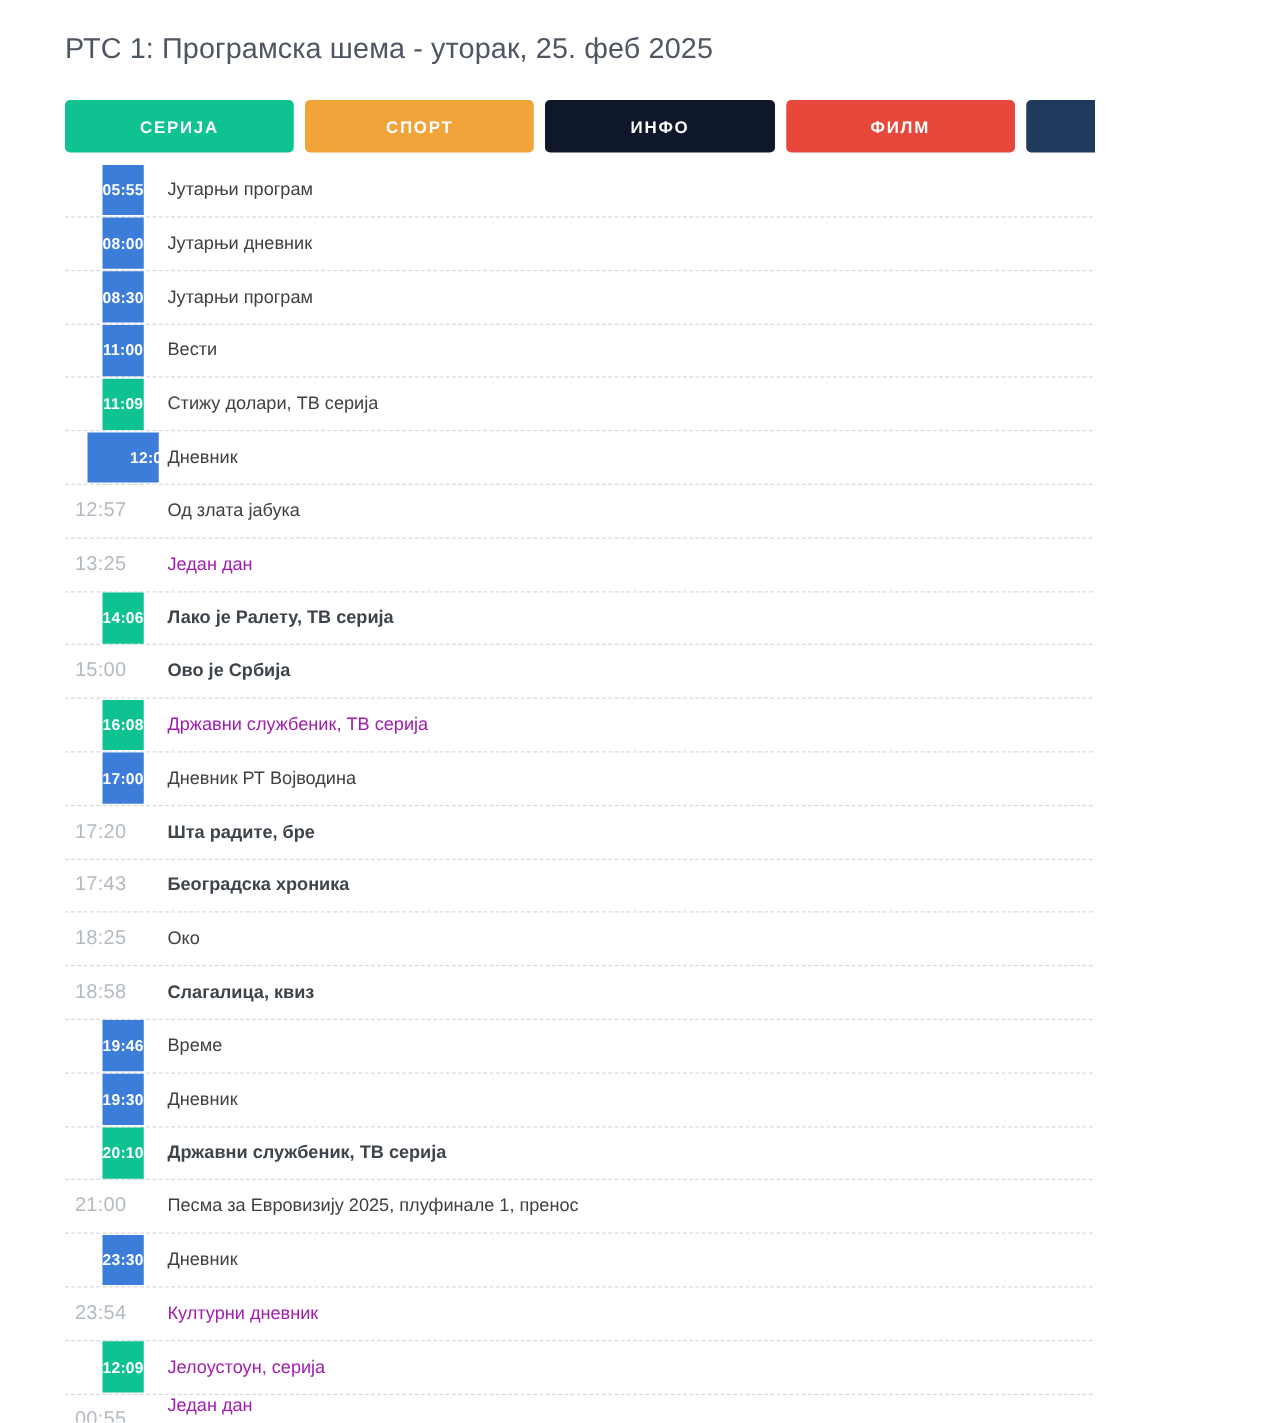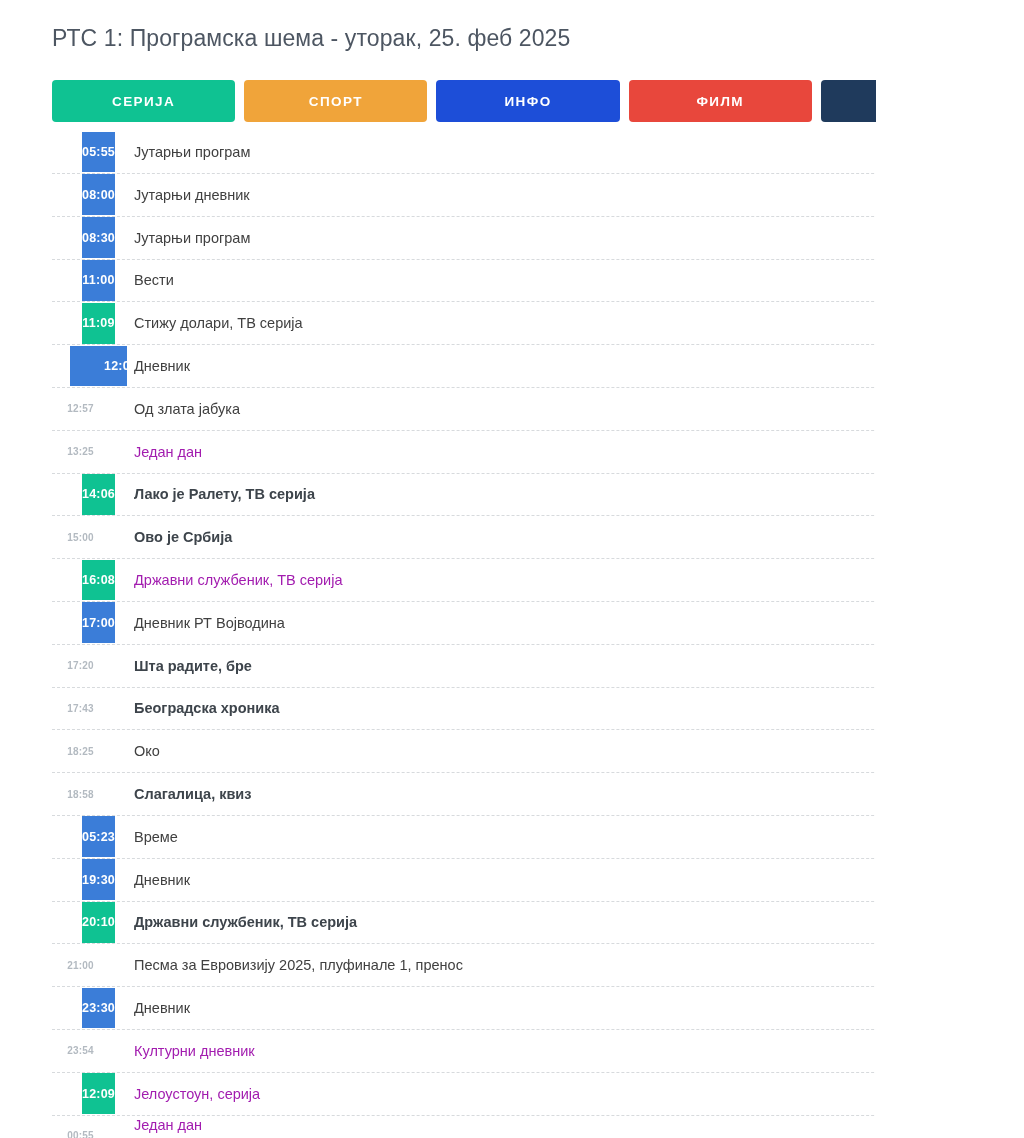--- a/index.html
+++ b/index.html
@@ -90,22 +90,22 @@
     letter-spacing:.2px;
     box-sizing:border-box;
     margin-left:36px;
   }
   .time-plain{
     width:57px;
     height:40.8px;
     display:flex;
     align-items:center;
     justify-content:center;
-    font-size:10px;
-    font-weight:700;
+    font-size:16px;
+    font-weight:400;
     color:#b3bac1;
     letter-spacing:.2px;
     box-sizing:border-box;
   }
   .title-cell{
     flex:1 1 auto;
     display:flex;
     align-items:center;
     padding-left:25px;
     font-size:14.5px;
@@ -170,21 +170,21 @@
 
   <h1 class="page-title">РТС 1: Програмска шема - уторак, 25. феб 2025</h1>
 
   <div class="filters">
       <button class="filter-btn" style="background: rgb(15, 194, 146);">
         <span>СЕРИЈА</span>
       </button>
       <button class="filter-btn" style="background: rgb(240, 164, 58);">
         <span>СПОРТ</span>
       </button>
-      <button class="filter-btn" style="background: #1d4ed8;">
+      <button class="filter-btn" style="background: #0f172a;">
         <span>ИНФО</span>
       </button>
       <button class="filter-btn" style="background: rgb(232, 71, 60);">
         <span>ФИЛМ</span>
       </button>
       <button class="filter-btn" style="background: rgb(31, 58, 92);">
         <span>СВЕ</span>
       </button>
     </div>
 
@@ -320,21 +320,21 @@
       </div>
       <div class="row">
         <div class="time-cell">
           <div class="time-plain">18:58</div>
         </div>
         <div class="title-cell strong">Слагалица, квиз</div>
         <div class="meta-cell"></div>
       </div>
       <div class="row">
         <div class="time-cell">
-          <div class="time-chip" style="background: rgb(59, 125, 216);">05:23</div>
+          <div class="time-chip" style="background: rgb(59, 125, 216);">19:46</div>
         </div>
         <div class="title-cell">Време</div>
         <div class="meta-cell"></div>
       </div>
       <div class="row">
         <div class="time-cell">
           <div class="time-chip" style="background: rgb(59, 125, 216);">19:30</div>
         </div>
         <div class="title-cell">Дневник</div>
         <div class="meta-cell"></div>

